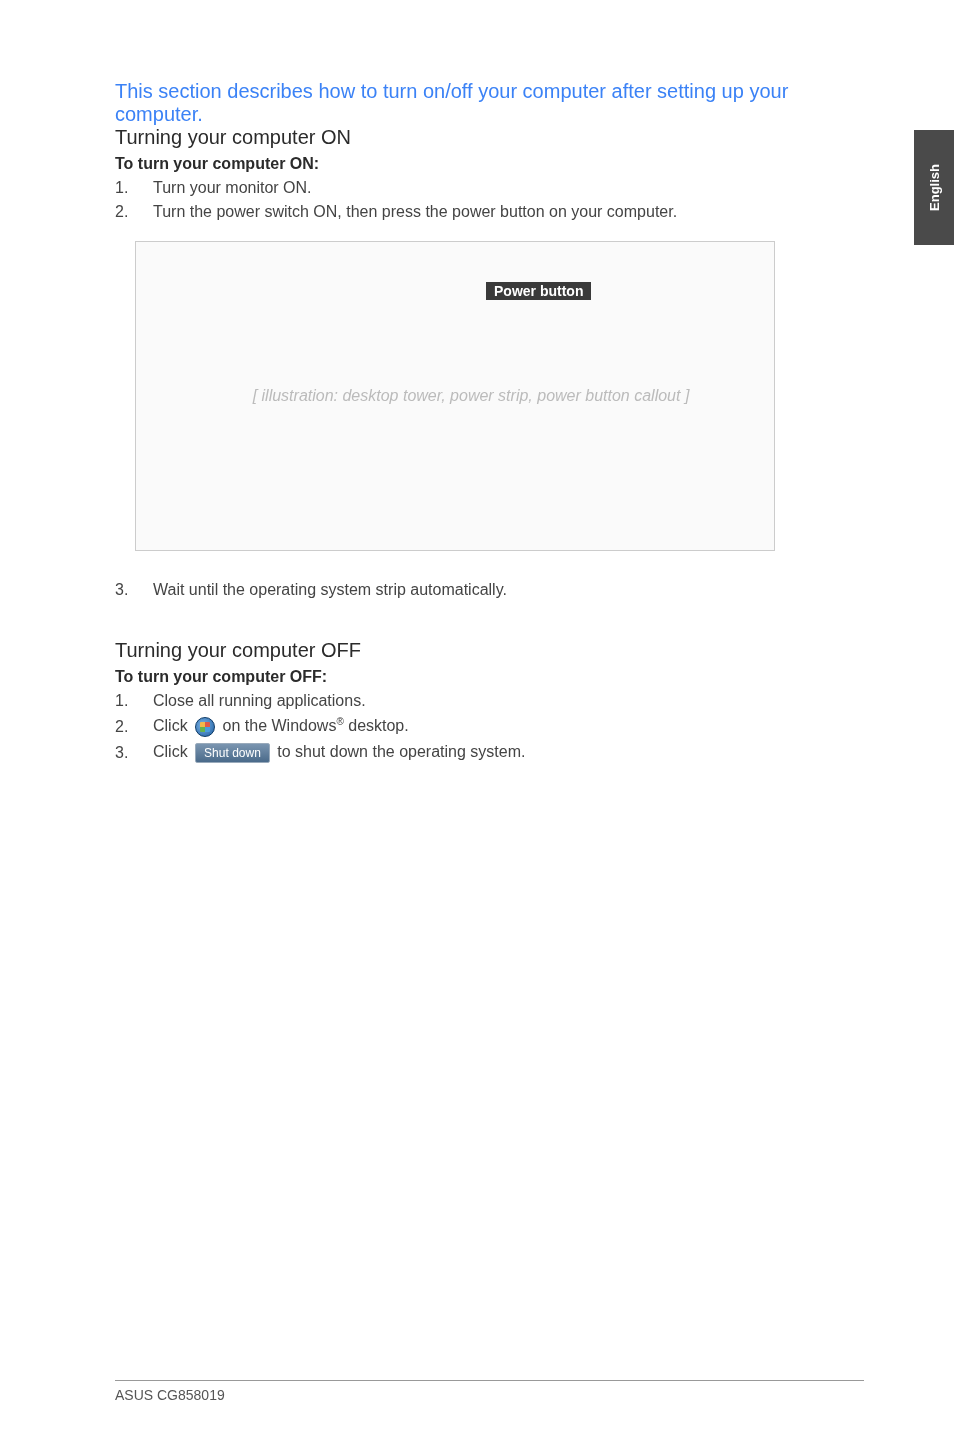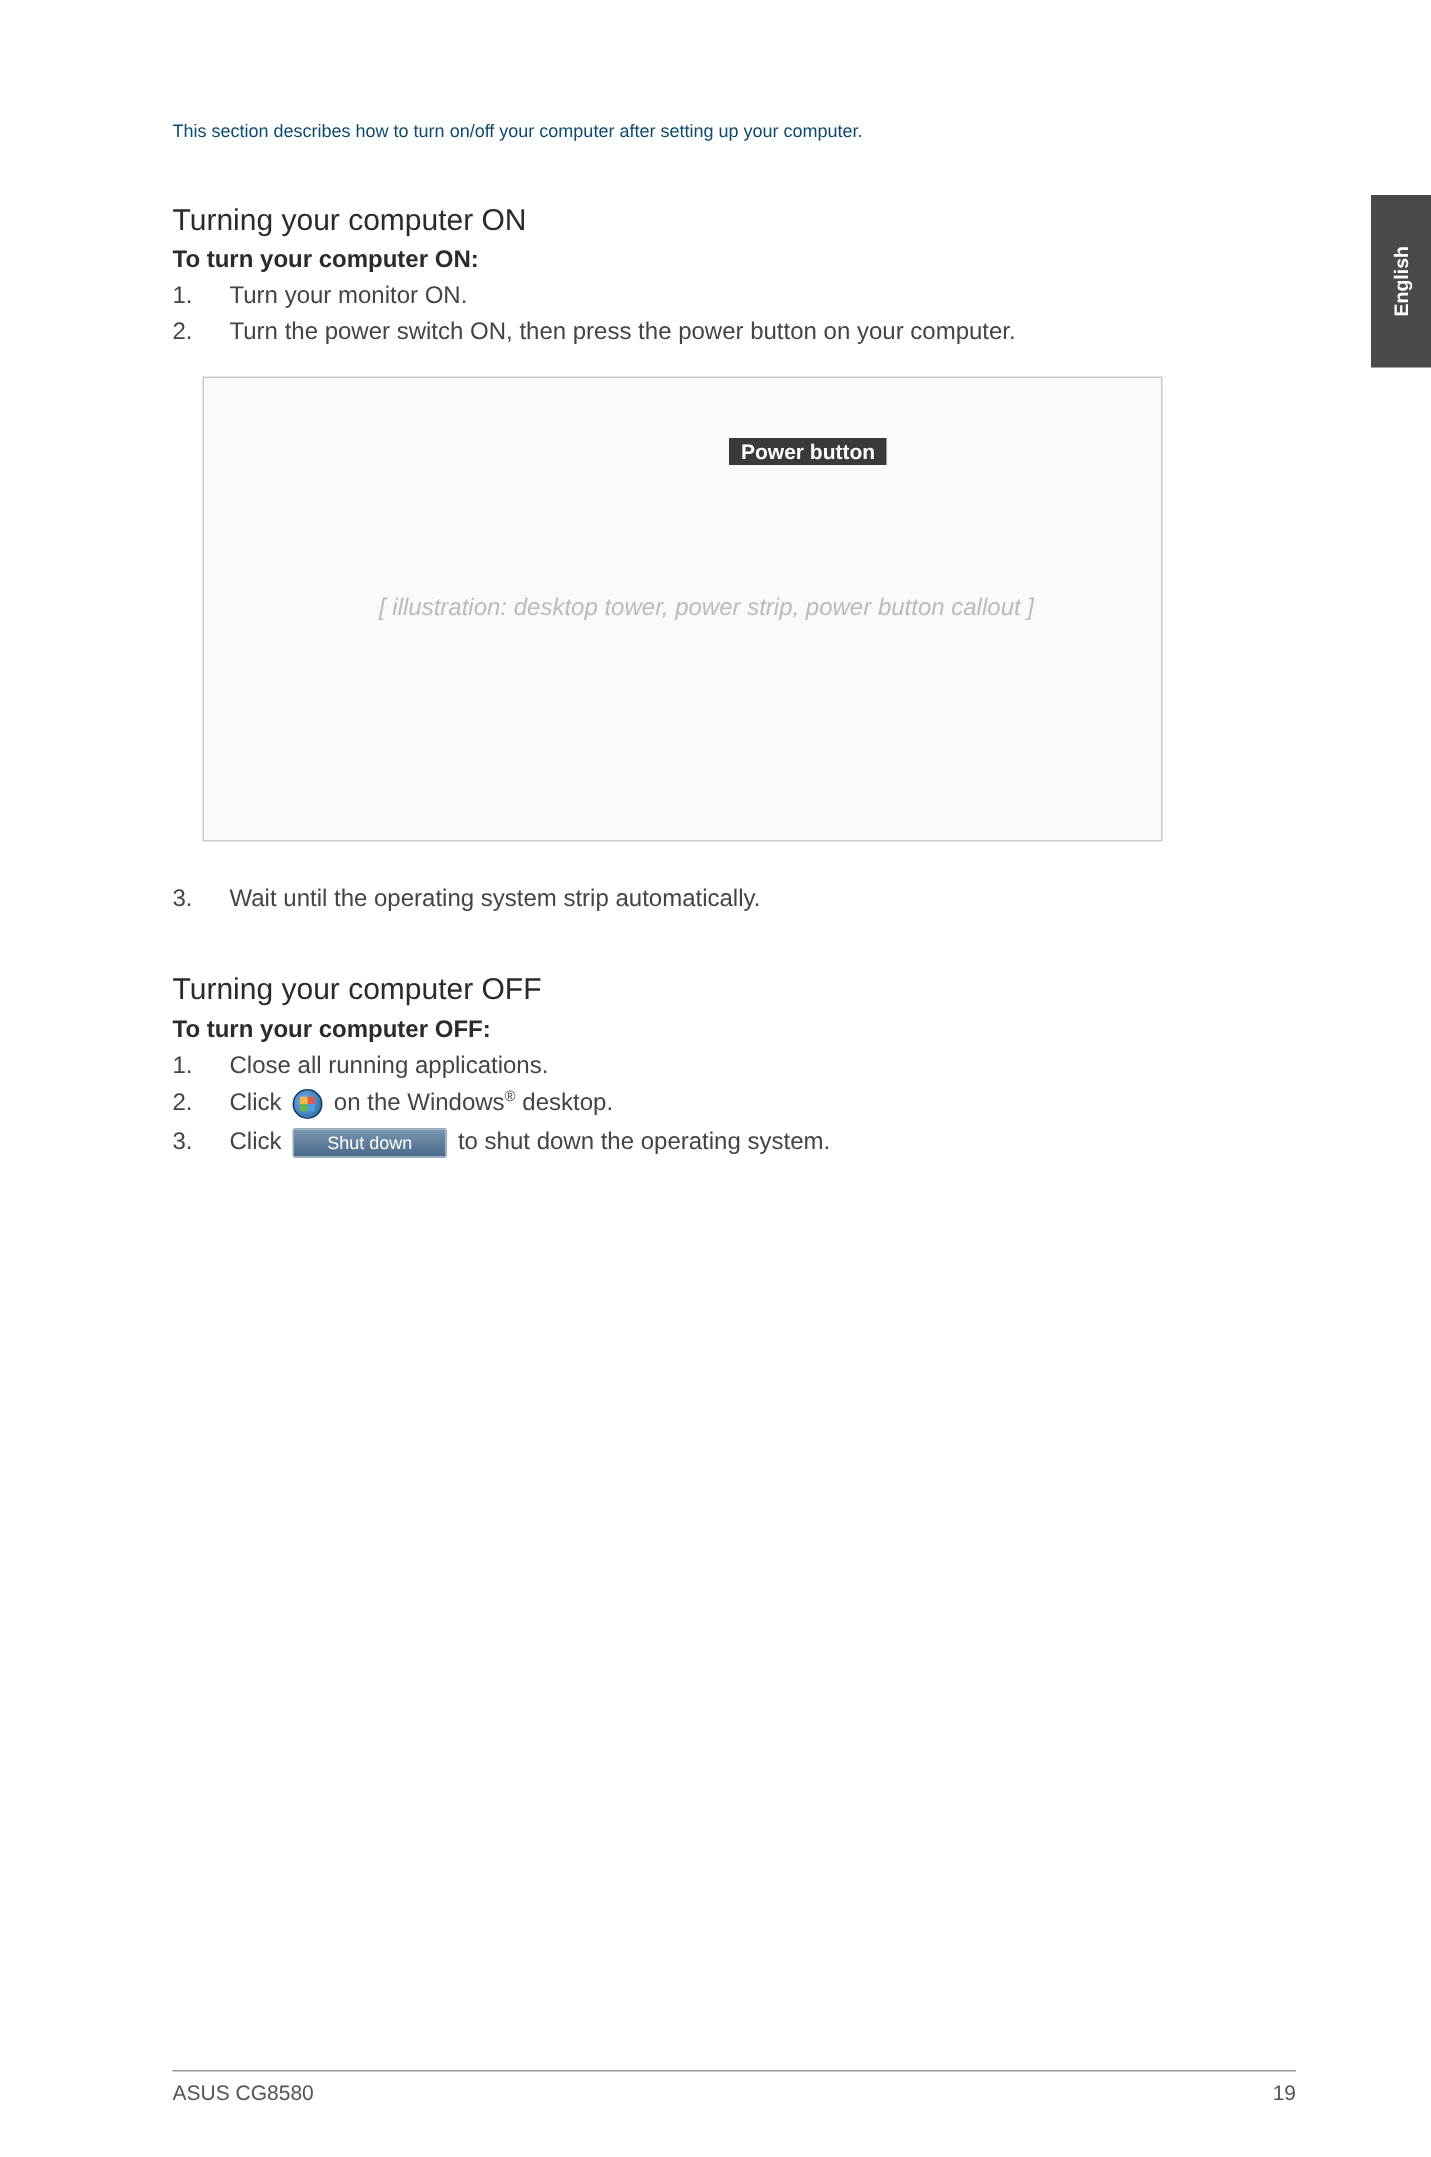--- a/index.html
+++ b/index.html
@@ -32,23 +32,22 @@
     font-weight: bold;
     white-space: nowrap;
   }
   .h1 {
     font-size: 26px;
     font-weight: bold;
     margin-bottom: 14px;
     color: #2b2b2b;
   }
   .intro {
-    font-size: 12px;
-    margin-bottom: 42px;
-    color: #0c4a6e;
+    font-size: 20px;
+    color: #3b82f6;
   }
   .h2 {
     font-size: 20px;
     font-weight: normal;
     margin-bottom: 6px;
     color: #2b2b2b;
   }
   .bold {
     font-size: 16px;
     font-weight: bold;
@@ -116,39 +115,38 @@
     content: "";
     position: absolute;
     top: 4px; left: 4px; width: 10px; height: 10px;
     background:
       linear-gradient(#f4b84b 0 50%, #65b34e 50% 100%) left / 50% 100% no-repeat,
       linear-gradient(#e05a4a 0 50%, #4a9de0 50% 100%) right / 50% 100% no-repeat;
     border-radius: 1px;
   }
   .shutdown-btn {
     display: inline-block;
-    padding: 2px 22px;
+    padding: 2px 8px;
     background: linear-gradient(#7a95b0, #4a6a8a);
     border: 1px solid #9ab;
     border-radius: 2px;
     color: #fff;
     font-size: 12px;
     vertical-align: middle;
     margin: 0 3px;
   }
   .sup { font-size: 10px; vertical-align: super; }
   .footer {
     position: absolute;
     bottom: 35px;
     left: 115px;
     right: 90px;
     border-top: 1px solid #999;
     padding-top: 6px;
     display: flex;
-    justify-content: space-between;
     font-size: 14px;
     color: #555;
   }
 </style>
 </head>
 <body>
 
 <div class="side-tab">
   <span>English</span>
 </div>

